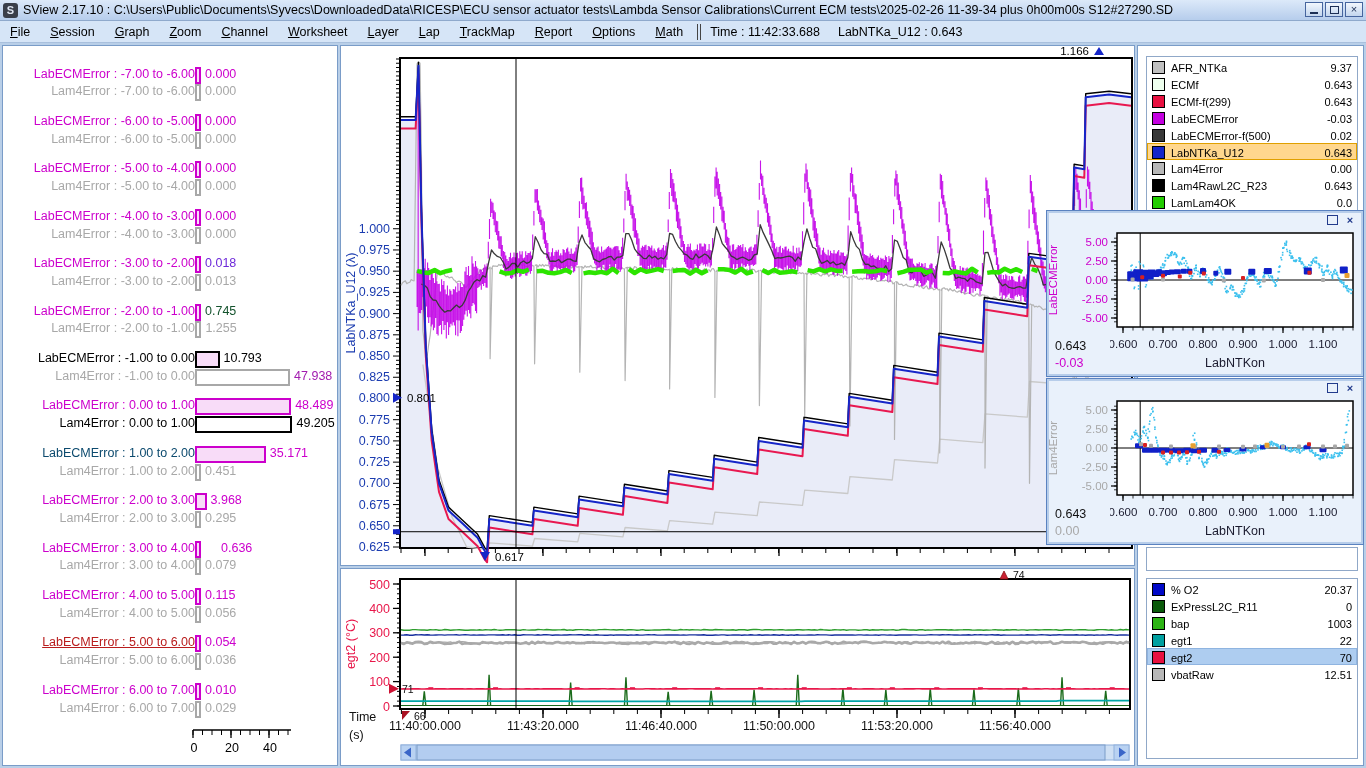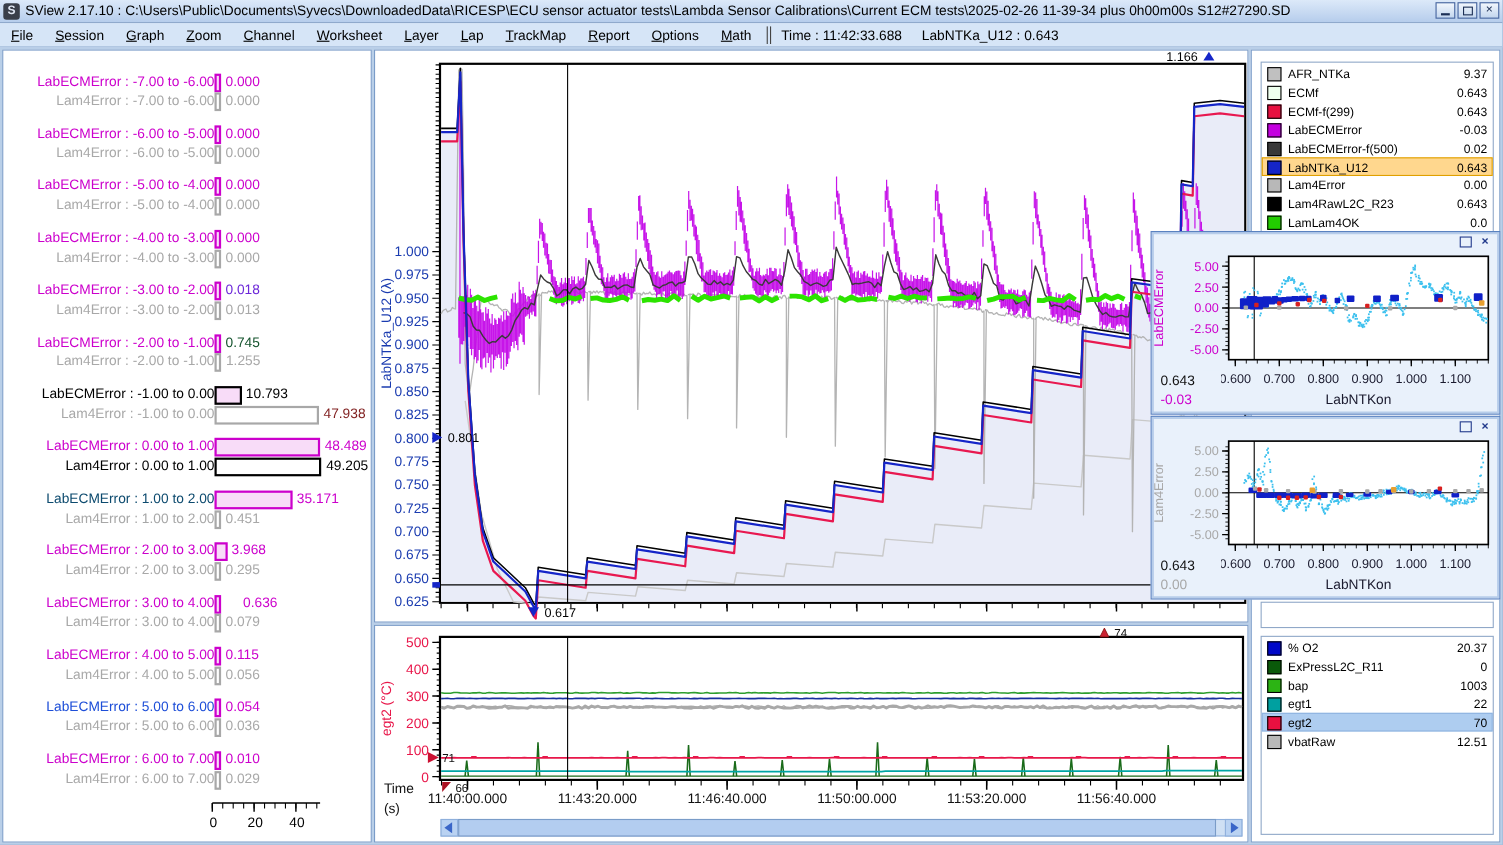--- a/index.html
+++ b/index.html
@@ -149,21 +149,21 @@
         <div class="hist-val" style="left: 194.385px; color: rgb(168, 168, 168);">1.255</div>
       </div>
       <div class="hist-row" style="top: 304.9px; left: 8px; width: 320px;">
         <div class="hist-label" style="color: rgb(0, 0, 0);">LabECMError : -1.00 to 0.00</div>
         <div class="hist-bar" style="left: 184px; width: 20.5067px; border: 2px solid rgb(0, 0, 0); background: rgb(248, 220, 248);"></div>
         <div class="hist-val" style="left: 212.507px; color: rgb(0, 0, 0);">10.793</div>
       </div>
       <div class="hist-row" style="top: 322.7px; left: 8px; width: 320px;">
         <div class="hist-label" style="color: rgb(168, 168, 168);">Lam4Error : -1.00 to 0.00</div>
         <div class="hist-bar" style="left: 184px; width: 91.0822px; border: 2px solid rgb(168, 168, 168); background: rgb(255, 255, 255);"></div>
-        <div class="hist-val" style="left: 283.082px; color: #7f1d1d;">47.938</div>
+        <div class="hist-val" style="left: 283.082px; color: #a21caf;">47.938</div>
       </div>
       <div class="hist-row" style="top: 352.3px; left: 8px; width: 320px;">
         <div class="hist-label" style="color: rgb(204, 0, 204);">LabECMError : 0.00 to 1.00</div>
         <div class="hist-bar" style="left: 184px; width: 92.1291px; border: 2px solid rgb(204, 0, 204); background: rgb(248, 220, 248);"></div>
         <div class="hist-val" style="left: 284.129px; color: rgb(204, 0, 204);">48.489</div>
       </div>
       <div class="hist-row" style="top: 370.1px; left: 8px; width: 320px;">
         <div class="hist-label" style="color: rgb(0, 0, 0);">Lam4Error : 0.00 to 1.00</div>
         <div class="hist-bar" style="left: 184px; width: 93.4895px; border: 2px solid rgb(0, 0, 0); background: rgb(255, 255, 255);"></div>
         <div class="hist-val" style="left: 285.49px; color: rgb(0, 0, 0);">49.205</div>
@@ -202,21 +202,21 @@
         <div class="hist-label" style="color: rgb(204, 0, 204);">LabECMError : 4.00 to 5.00</div>
         <div class="hist-bar" style="left: 184px; width: 2px; border: 2px solid rgb(204, 0, 204); background: rgb(248, 220, 248);"></div>
         <div class="hist-val" style="left: 194px; color: rgb(204, 0, 204);">0.115</div>
       </div>
       <div class="hist-row" style="top: 559.7px; left: 8px; width: 320px;">
         <div class="hist-label" style="color: rgb(168, 168, 168);">Lam4Error : 4.00 to 5.00</div>
         <div class="hist-bar" style="left: 184px; width: 2px; border: 2px solid rgb(168, 168, 168); background: rgb(255, 255, 255);"></div>
         <div class="hist-val" style="left: 194px; color: rgb(168, 168, 168);">0.056</div>
       </div>
       <div class="hist-row" style="top: 589.3px; left: 8px; width: 320px;">
-        <div class="hist-label" style="color: #1d4ed8;">LabECMError : 5.00 to 6.00</div>
+        <div class="hist-label" style="color: #b91c1c; text-decoration: underline;">LabECMError : 5.00 to 6.00</div>
         <div class="hist-bar" style="left: 184px; width: 2px; border: 2px solid rgb(204, 0, 204); background: rgb(248, 220, 248);"></div>
         <div class="hist-val" style="left: 194px; color: rgb(204, 0, 204);">0.054</div>
       </div>
       <div class="hist-row" style="top: 607.1px; left: 8px; width: 320px;">
         <div class="hist-label" style="color: rgb(168, 168, 168);">Lam4Error : 5.00 to 6.00</div>
         <div class="hist-bar" style="left: 184px; width: 2px; border: 2px solid rgb(168, 168, 168); background: rgb(255, 255, 255);"></div>
         <div class="hist-val" style="left: 194px; color: rgb(168, 168, 168);">0.036</div>
       </div>
       <div class="hist-row" style="top: 636.7px; left: 8px; width: 320px;">
         <div class="hist-label" style="color: rgb(204, 0, 204);">LabECMError : 6.00 to 7.00</div>

